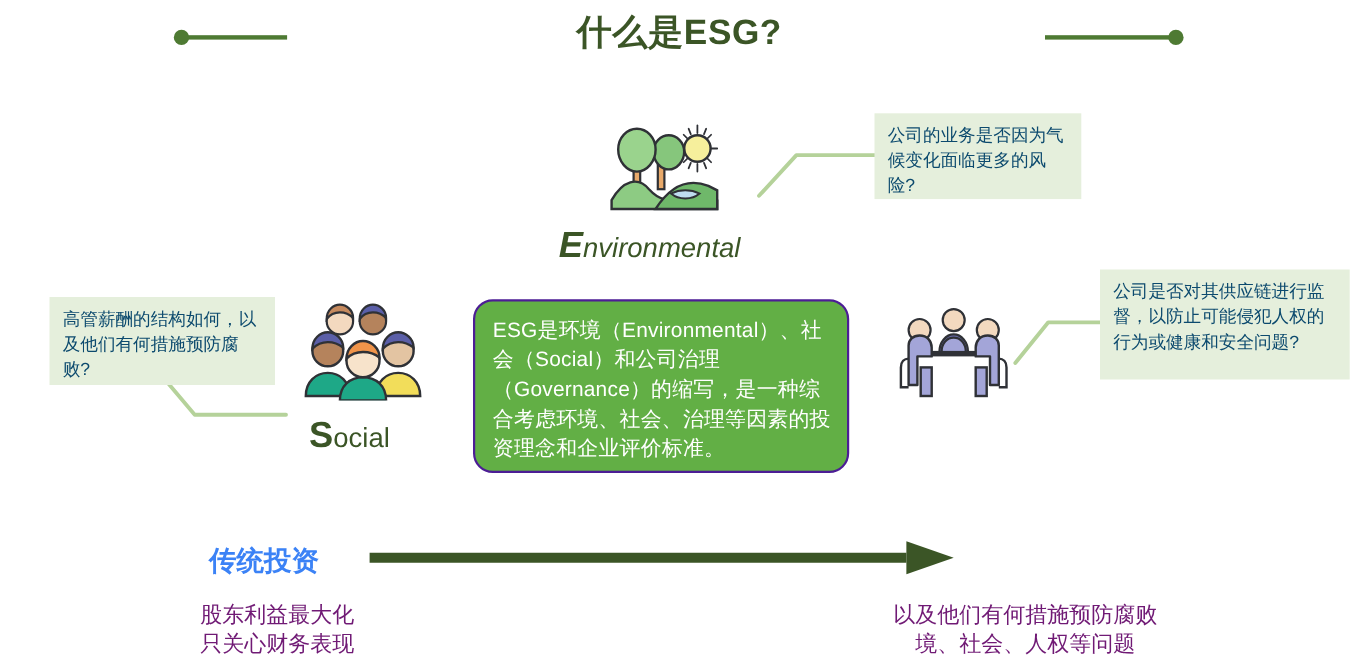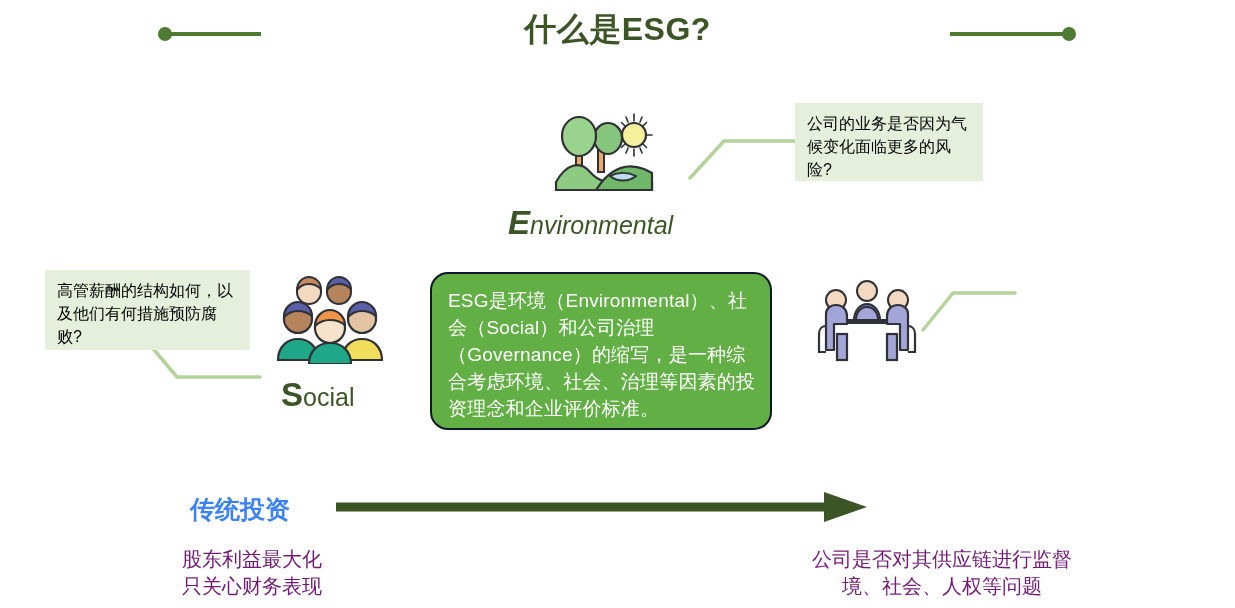--- a/index.html
+++ b/index.html
@@ -75,35 +75,35 @@
 
   
   .center-card {
     position: absolute;
     left: 430px;
     top: 272px;
     width: 342px;
     height: 158px;
     box-sizing: border-box;
     background: #62af45;
-    border: 2px solid #0f172a;
+    border: 2px solid #4c1d95;
     border-radius: 18px;
     color: #ffffff;
     font-size: 19px;
     line-height: 1.42;
     padding: 14px 14px 10px 16px;
     letter-spacing: 0.2px;
   }
 
   
   .callout {
     position: absolute;
     box-sizing: border-box;
     background: #e5efdc;
-    color: #000000;
+    color: #0c4a6e;
     font-size: 16px;
     line-height: 1.45;
     padding: 9px 10px 9px 12px;
   }
   .callout-env { left: 795px; top: 103px; width: 188px; height: 78px; }
   .callout-soc { left: 45px;  top: 270px; width: 205px; height: 80px; }
   .callout-gov { left: 1000px; top: 245px; width: 227px; height: 100px; }
 
   .connector { position: absolute; overflow: visible; }
   .conn-env { left: 680px; top: 100px;  width: 130px; height: 95px; }
@@ -242,34 +242,35 @@
       <path d="M96 50c4 0 7 3 7 8v18h-7" fill="none" stroke="#2f3136" stroke-width="2.2"></path>
       <rect x="75" y="58" width="10" height="26" fill="#a3a5d8" stroke="#2f3136" stroke-width="2.2"></rect>
     </svg>
   </div>
 
 
   <svg class="connector conn-gov" viewBox="0 0 115 90">
     <polyline points="8,52 38,15 100,15" fill="none" stroke="#b5d29a" stroke-width="3.5" stroke-linejoin="round" stroke-linecap="round"></polyline>
   </svg>
 
+  <div class="callout callout-gov">公司是否对其供应链进行监督，以防止可能侵犯人权的行为或健康和安全问题?</div>
 
   <div class="center-card">ESG是环境（Environmental）、社会（Social）和公司治理（Governance）的缩写，是一种综合考虑环境、社会、治理等因素的投资理念和企业评价标准。</div>
 
   <div class="bottom-head head-trad">传统投资</div>
 
   <svg class="arrow" viewBox="0 0 535 34">
     <line x1="2" y1="17" x2="490" y2="17" stroke="#3b5526" stroke-width="9"></line>
     <polygon points="490,2 533,17 490,32" fill="#3b5526"></polygon>
   </svg>
 
 
   <div class="bottom-sub sub-trad">
     <div>股东利益最大化</div>
     <div>只关心财务表现</div>
   </div>
 
   <div class="bottom-sub sub-esg">
-    <div>公司是否对其供应链进行监督</div>
+    <div>以及他们有何措施预防腐败</div>
     <div>境、社会、人权等问题</div>
   </div>
 
 </div>
 
 </body></html>

